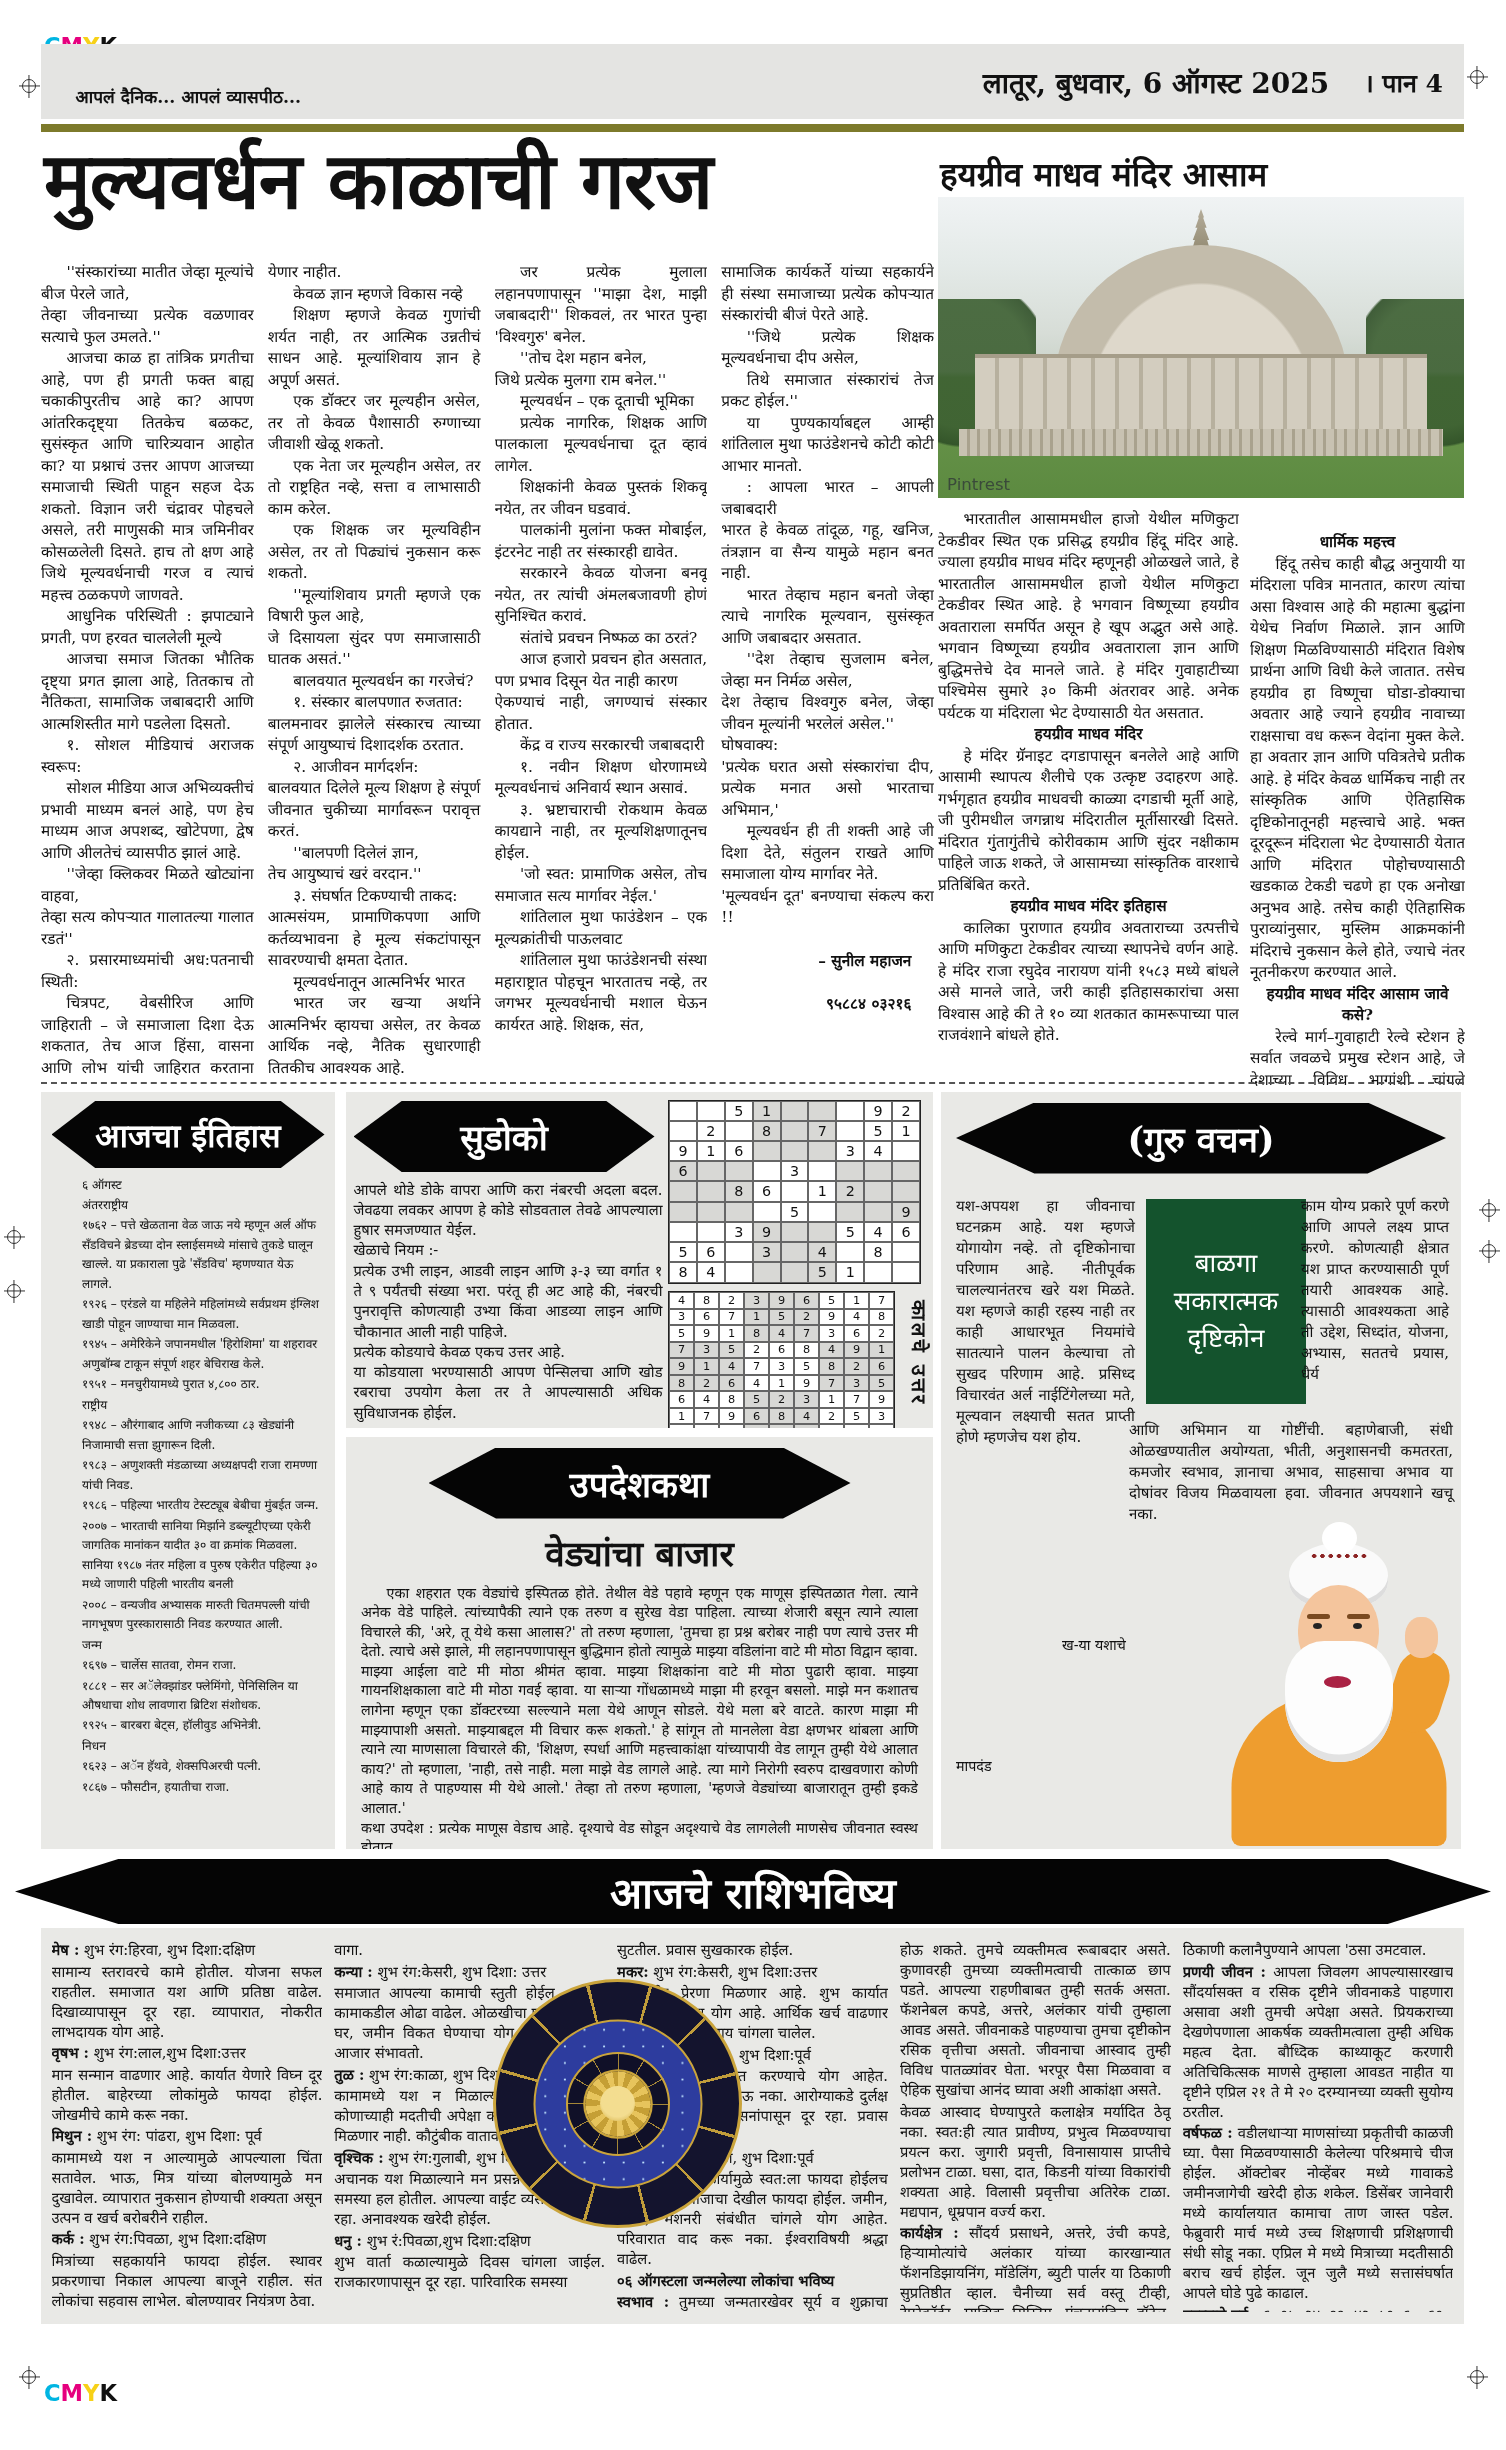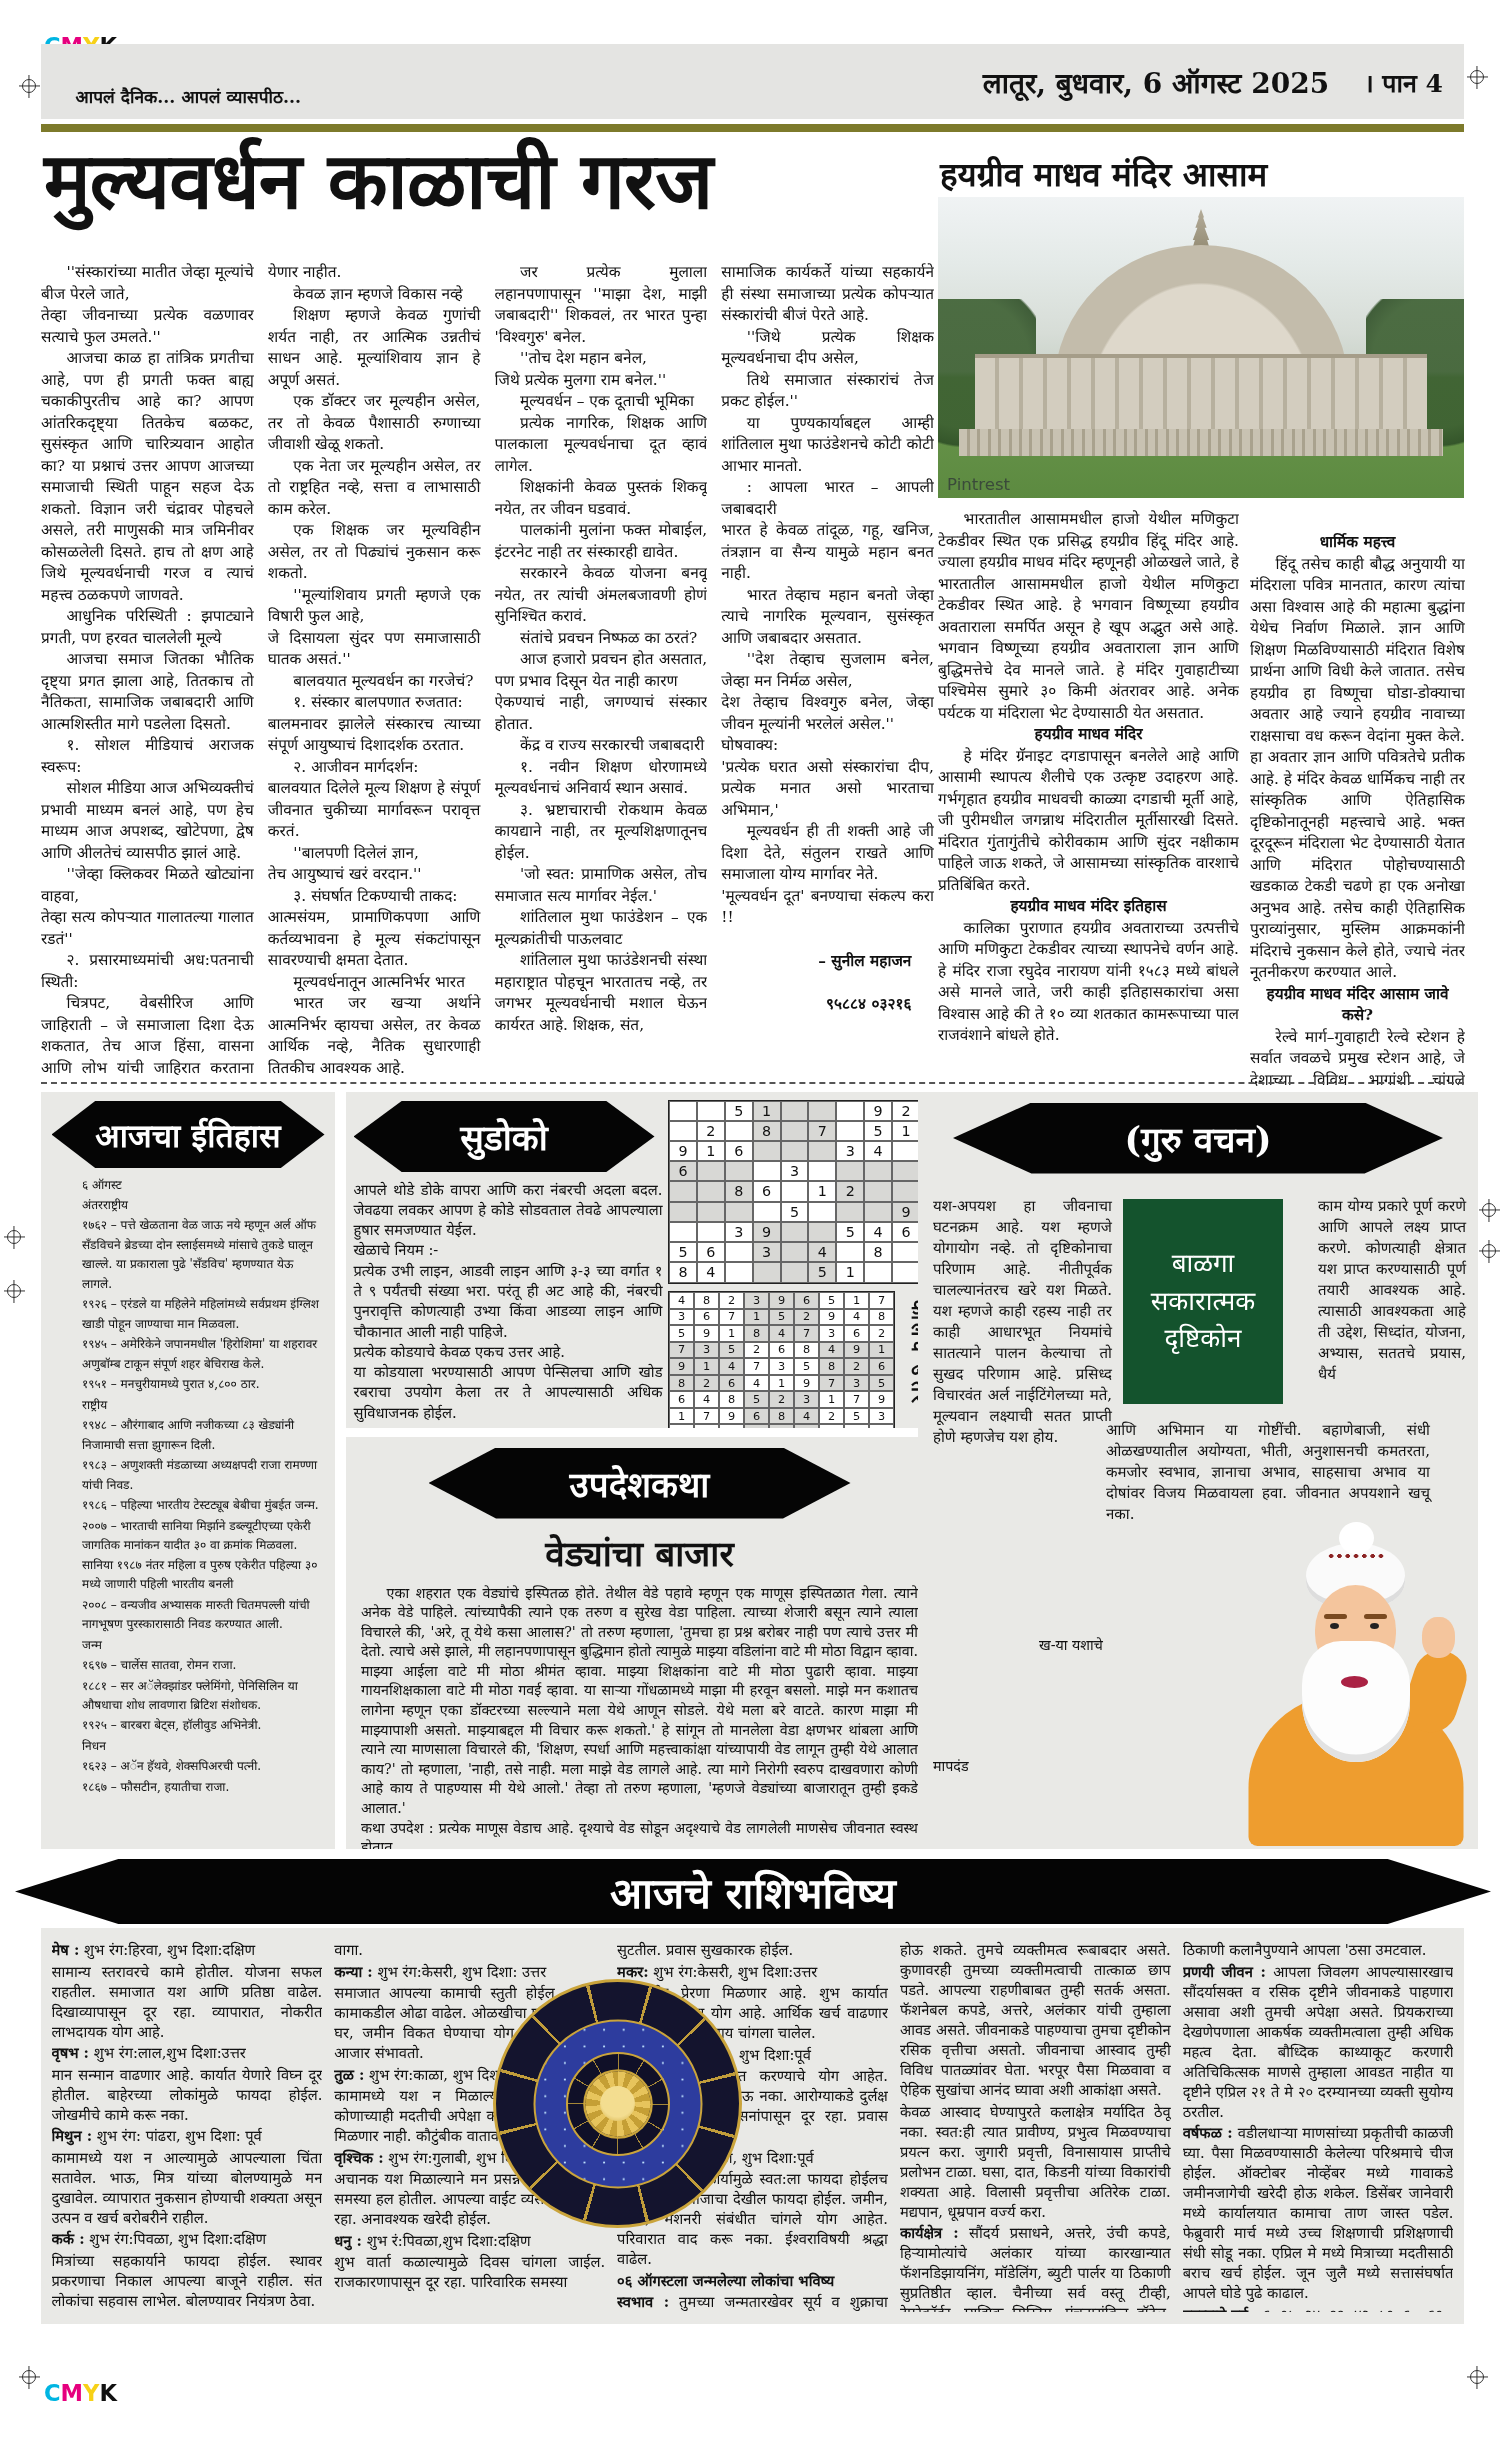--- a/index.html
+++ b/index.html
@@ -455,21 +455,21 @@
 
 <div class="panel" style="left:346px; top:1437px; width:587px; height:412px;">
   <div class="banner" style="width:422px; margin:10.5px auto 0; font-size:35px;">उपदेशकथा</div>
   <div class="story-sub">वेड्यांचा बाजार</div>
   <div class="story-body">
       <div class="para">एका शहरात एक वेड्यांचे इस्पितळ होते. तेथील वेडे पहावे म्हणून एक माणूस इस्पितळात गेला. त्याने अनेक वेडे पाहिले. त्यांच्यापैकी त्याने एक तरुण व सुरेख वेडा पाहिला. त्याच्या शेजारी बसून त्याने त्याला विचारले की, 'अरे, तू येथे कसा आलास?' तो तरुण म्हणाला, 'तुमचा हा प्रश्न बरोबर नाही पण त्याचे उत्तर मी देतो. त्याचे असे झाले, मी लहानपणापासून बुद्धिमान होतो त्यामुळे माझ्या वडिलांना वाटे मी मोठा विद्वान व्हावा. माझ्या आईला वाटे मी मोठा श्रीमंत व्हावा. माझ्या शिक्षकांना वाटे मी मोठा पुढारी व्हावा. माझ्या गायनशिक्षकाला वाटे मी मोठा गवई व्हावा. या साऱ्या गोंधळामध्ये माझा मी हरवून बसलो. माझे मन कशातच लागेना म्हणून एका डॉक्टरच्या सल्ल्याने मला येथे आणून सोडले. येथे मला बरे वाटते. कारण माझा मी माझ्यापाशी असतो. माझ्याबद्दल मी विचार करू शकतो.' हे सांगून तो मानलेला वेडा क्षणभर थांबला आणि त्याने त्या माणसाला विचारले की, 'शिक्षण, स्पर्धा आणि महत्त्वाकांक्षा यांच्यापायी वेड लागून तुम्ही येथे आलात काय?' तो म्हणाला, 'नाही, तसे नाही. मला माझे वेड लागले आहे. त्या मागे निरोगी स्वरुप दाखवणारा कोणी आहे काय ते पाहण्यास मी येथे आलो.' तेव्हा तो तरुण म्हणाला, 'म्हणजे वेड्यांच्या बाजारातून तुम्ही इकडे आलात.'</div>
       <div class="para np">कथा उपदेश : प्रत्येक माणूस वेडाच आहे. दृश्याचे वेड सोडून अदृश्याचे वेड लागलेली माणसेच जीवनात स्वस्थ होतात.</div>
     </div>
 </div>
 
-<div class="panel" style="left:918px; top:1092px; width:560px; height:757px;">
+<div class="panel" style="left:941px; top:1092px; width:520px; height:757px;">
   <div class="banner" style="width:490px; margin:10.5px auto 0; font-size:35px;">(गुरु वचन)</div>
   <div class="guru-left">यश-अपयश हा जीवनाचा घटनक्रम आहे. यश म्हणजे योगायोग नव्हे. तो दृष्टिकोनाचा परिणाम आहे. नीतीपूर्वक चालल्यानंतरच खरे यश मिळते. यश म्हणजे काही रहस्य नाही तर काही आधारभूत नियमांचे सातत्याने पालन केल्याचा तो सुखद परिणाम आहे. प्रसिध्द विचारवंत अर्ल नाईटिंगेलच्या मते, मूल्यवान लक्ष्याची सतत प्राप्ती होणे म्हणजेच यश होय.</div>
   <div class="guru-box">बाळगा सकारात्मक दृष्टिकोन</div>
   <div class="guru-right">काम योग्य प्रकारे पूर्ण करणे आणि आपले लक्ष्य प्राप्त करणे. कोणत्याही क्षेत्रात यश प्राप्त करण्यासाठी पूर्ण तयारी आवश्यक आहे. त्यासाठी आवश्यकता आहे ती उद्देश, सिध्दांत, योजना, अभ्यास, सततचे प्रयास, धैर्य</div>
   <div class="guru-mid">आणि अभिमान या गोष्टींची. बहाणेबाजी, संधी ओळखण्यातील अयोग्यता, भीती, अनुशासनची कमतरता, कमजोर स्वभाव, ज्ञानाचा अभाव, साहसाचा अभाव या दोषांवर विजय मिळवायला हवा. जीवनात अपयशाने खचू नका.</div>
   <div class="frag" style="left:121px; top:542px;">ख-या यशाचे</div>
   <div class="frag" style="left:15px; top:663px;">मापदंड</div>
   <div class="frag" style="left:452px; top:663px;">आहेत</div>
   <div class="sage">
     <div class="s-body"></div>

